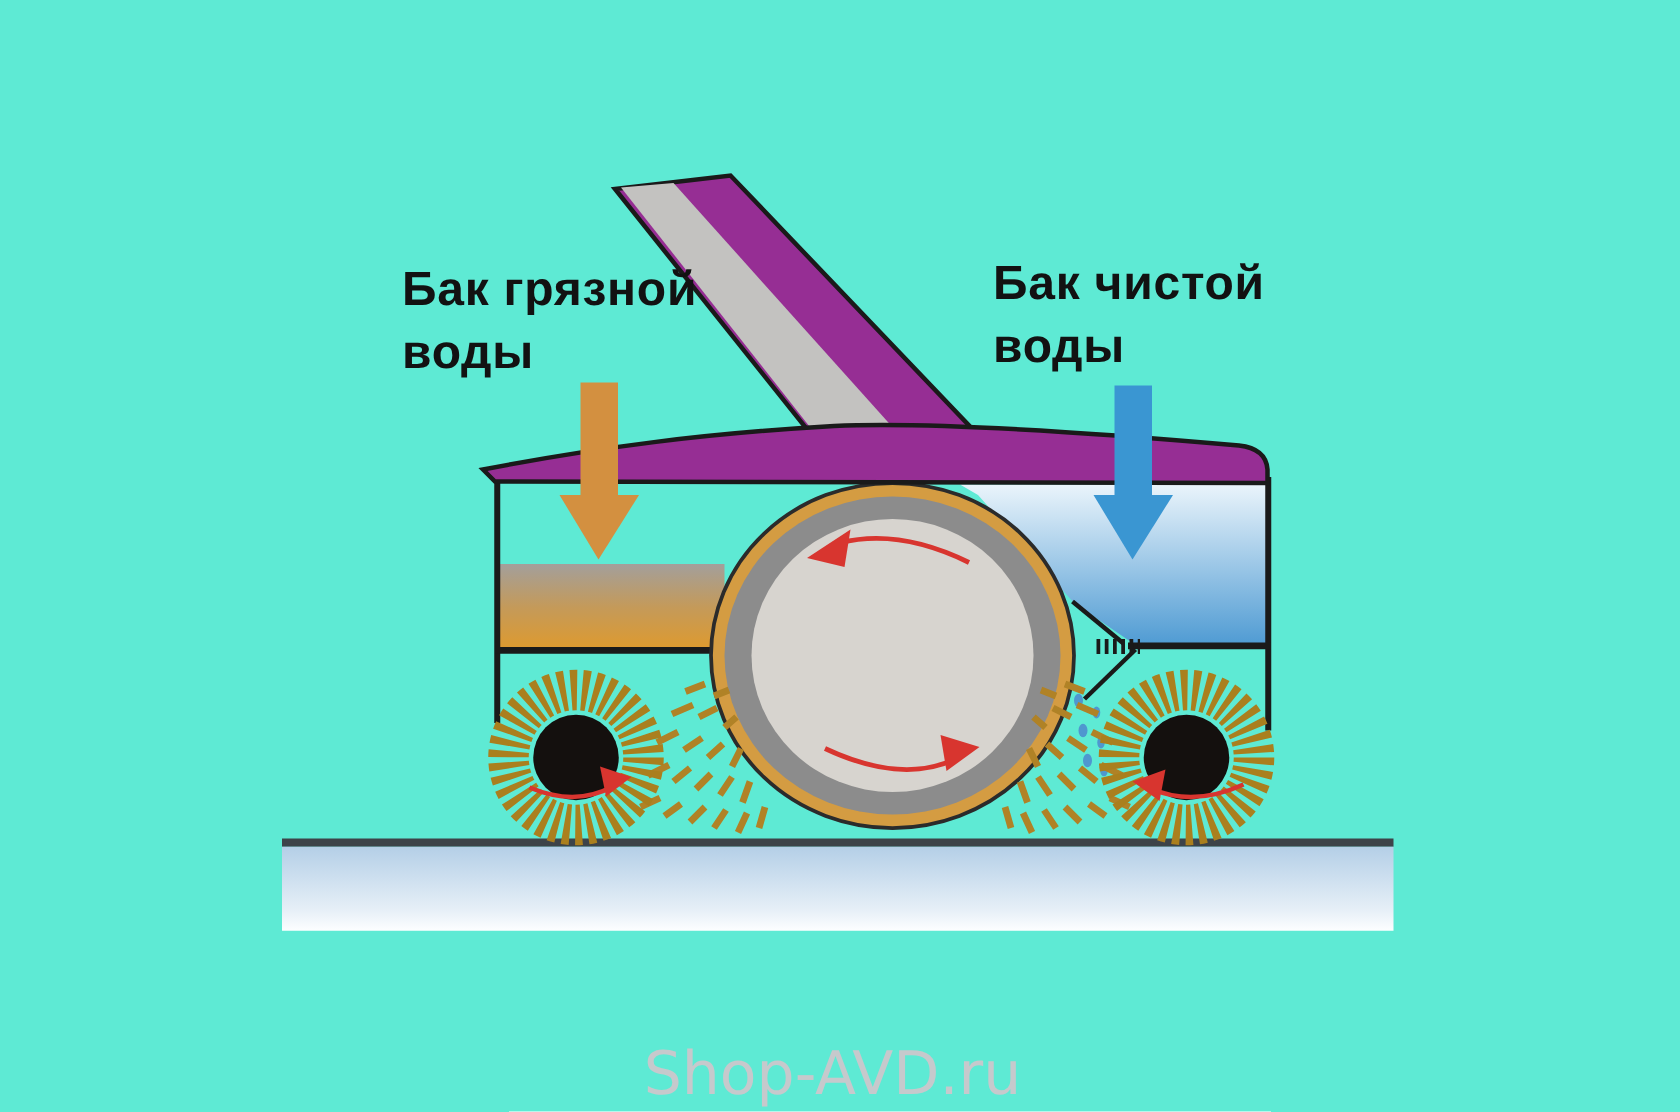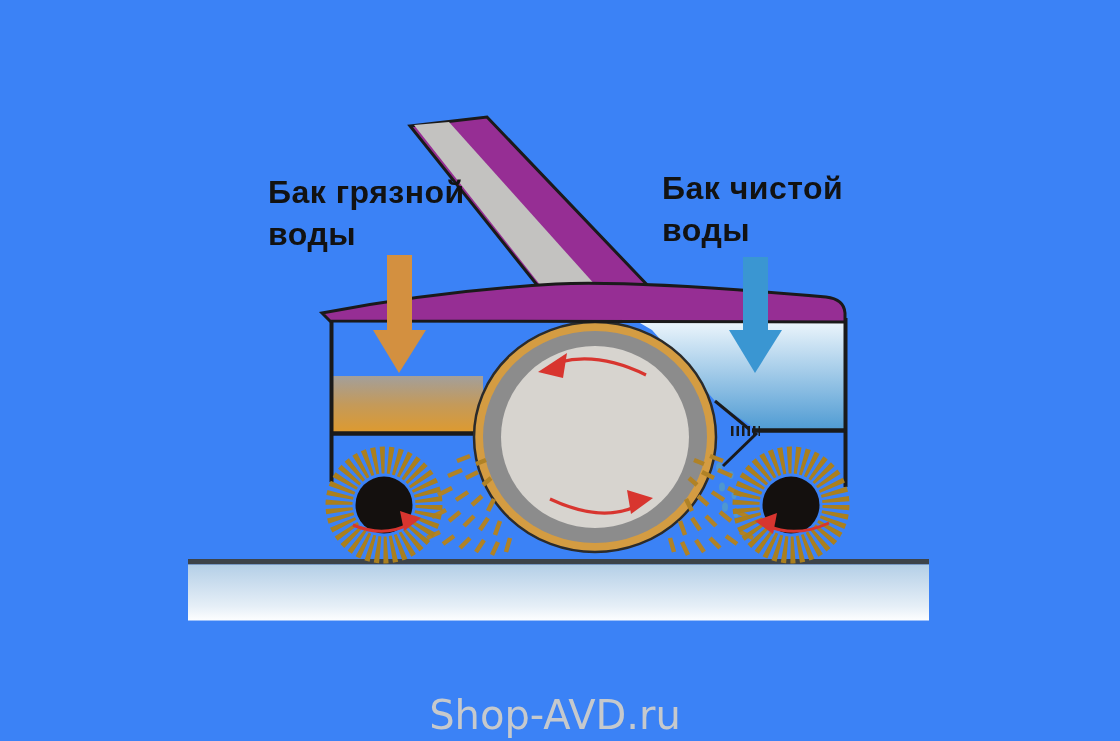--- a/index.html
+++ b/index.html
@@ -1,17 +1,17 @@
 <!DOCTYPE html>
 <html><head>
 <meta charset="utf-8">
 <style>
   html,body{margin:0;padding:0;background:#ffffff;}
   .stage{
-    position:relative;width:1120px;height:741px;background:#3b82f6;
+    position:relative;width:1120px;height:741px;background:#5eead4;
     overflow:hidden;font-family:"Liberation Sans",sans-serif;
   }
   svg{position:absolute;left:0;top:0;}
   .lbl{
     font-family:"Liberation Sans",sans-serif;
     font-weight:bold;font-size:32px;fill:#121212;letter-spacing:0.5px;
   }
   .wm{
     font-family:"DejaVu Sans",sans-serif;
     font-weight:400;font-size:40px;letter-spacing:0px;

